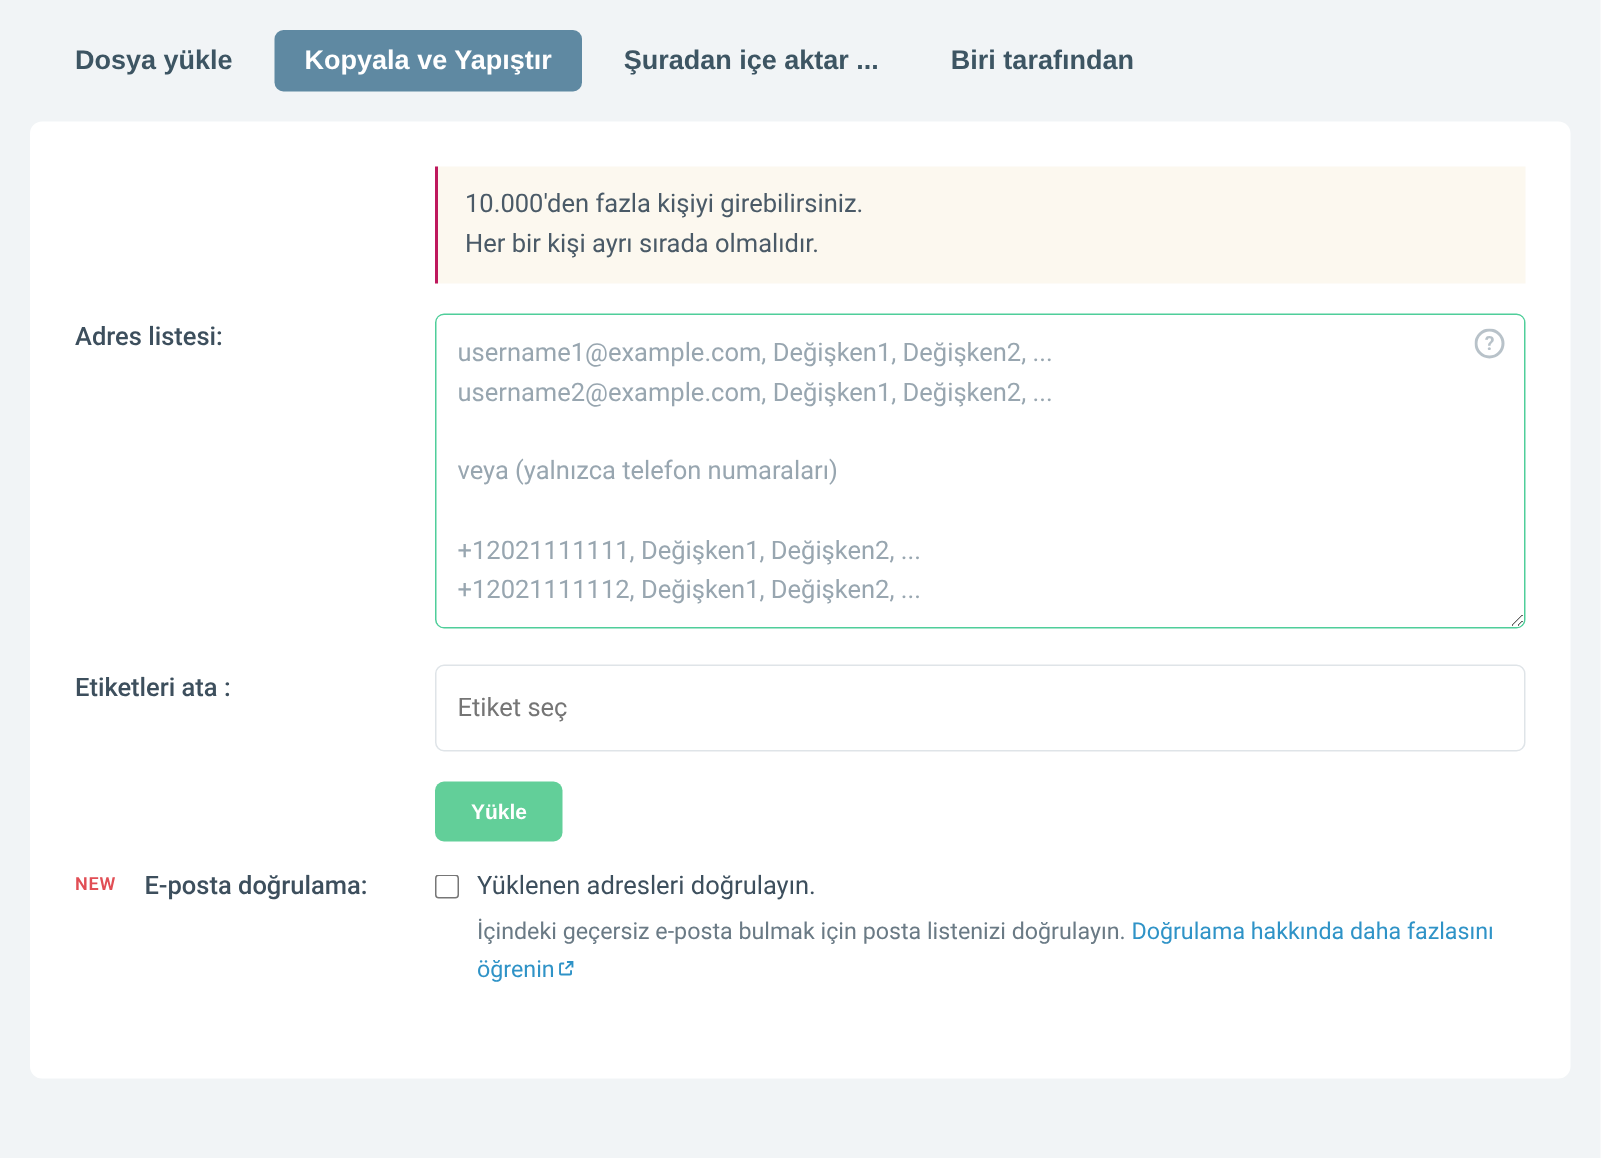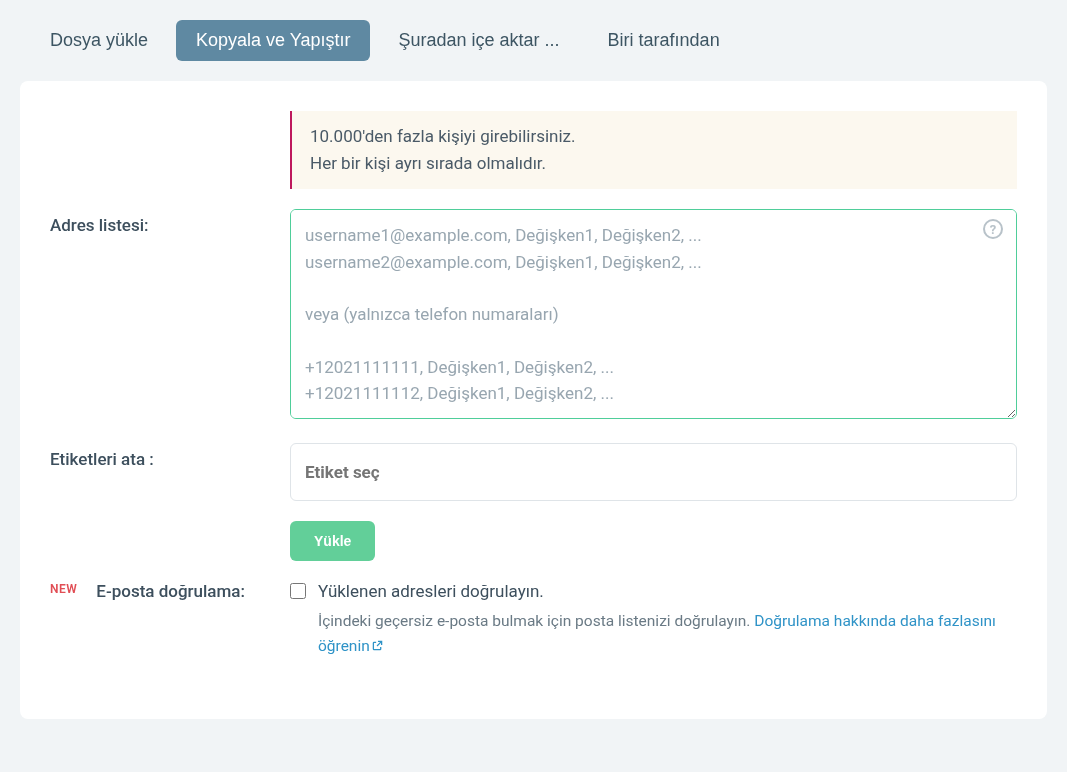--- a/index.html
+++ b/index.html
@@ -13,21 +13,21 @@
   }
   .tabs {
     display: flex;
     gap: 8px;
     margin-bottom: 20px;
     margin-left: 10px;
   }
   .tab {
     padding: 10px 20px;
     border-radius: 6px;
-    font-weight: 400;
+    font-weight: 700;
     font-size: 18px;
     color: #3d5563;
     cursor: pointer;
     background: transparent;
     border: none;
   }
   .tab.active {
     background: #5f89a2;
     color: #ffffff;
   }
@@ -98,21 +98,20 @@
   }
   .tag-input {
     width: 100%;
     border: 1px solid #dfe4e8;
     border-radius: 6px;
     padding: 18px 14px;
     font-size: 17px;
     color: #ef4444;
     outline: none;
     font-family: inherit;
-    font-weight: bold;
   }
   .upload-btn {
     background: #62cf99;
     color: #ffffff;
     border: none;
     border-radius: 6px;
     padding: 12px 24px;
     font-size: 14px;
     font-weight: 600;
     cursor: pointer;

